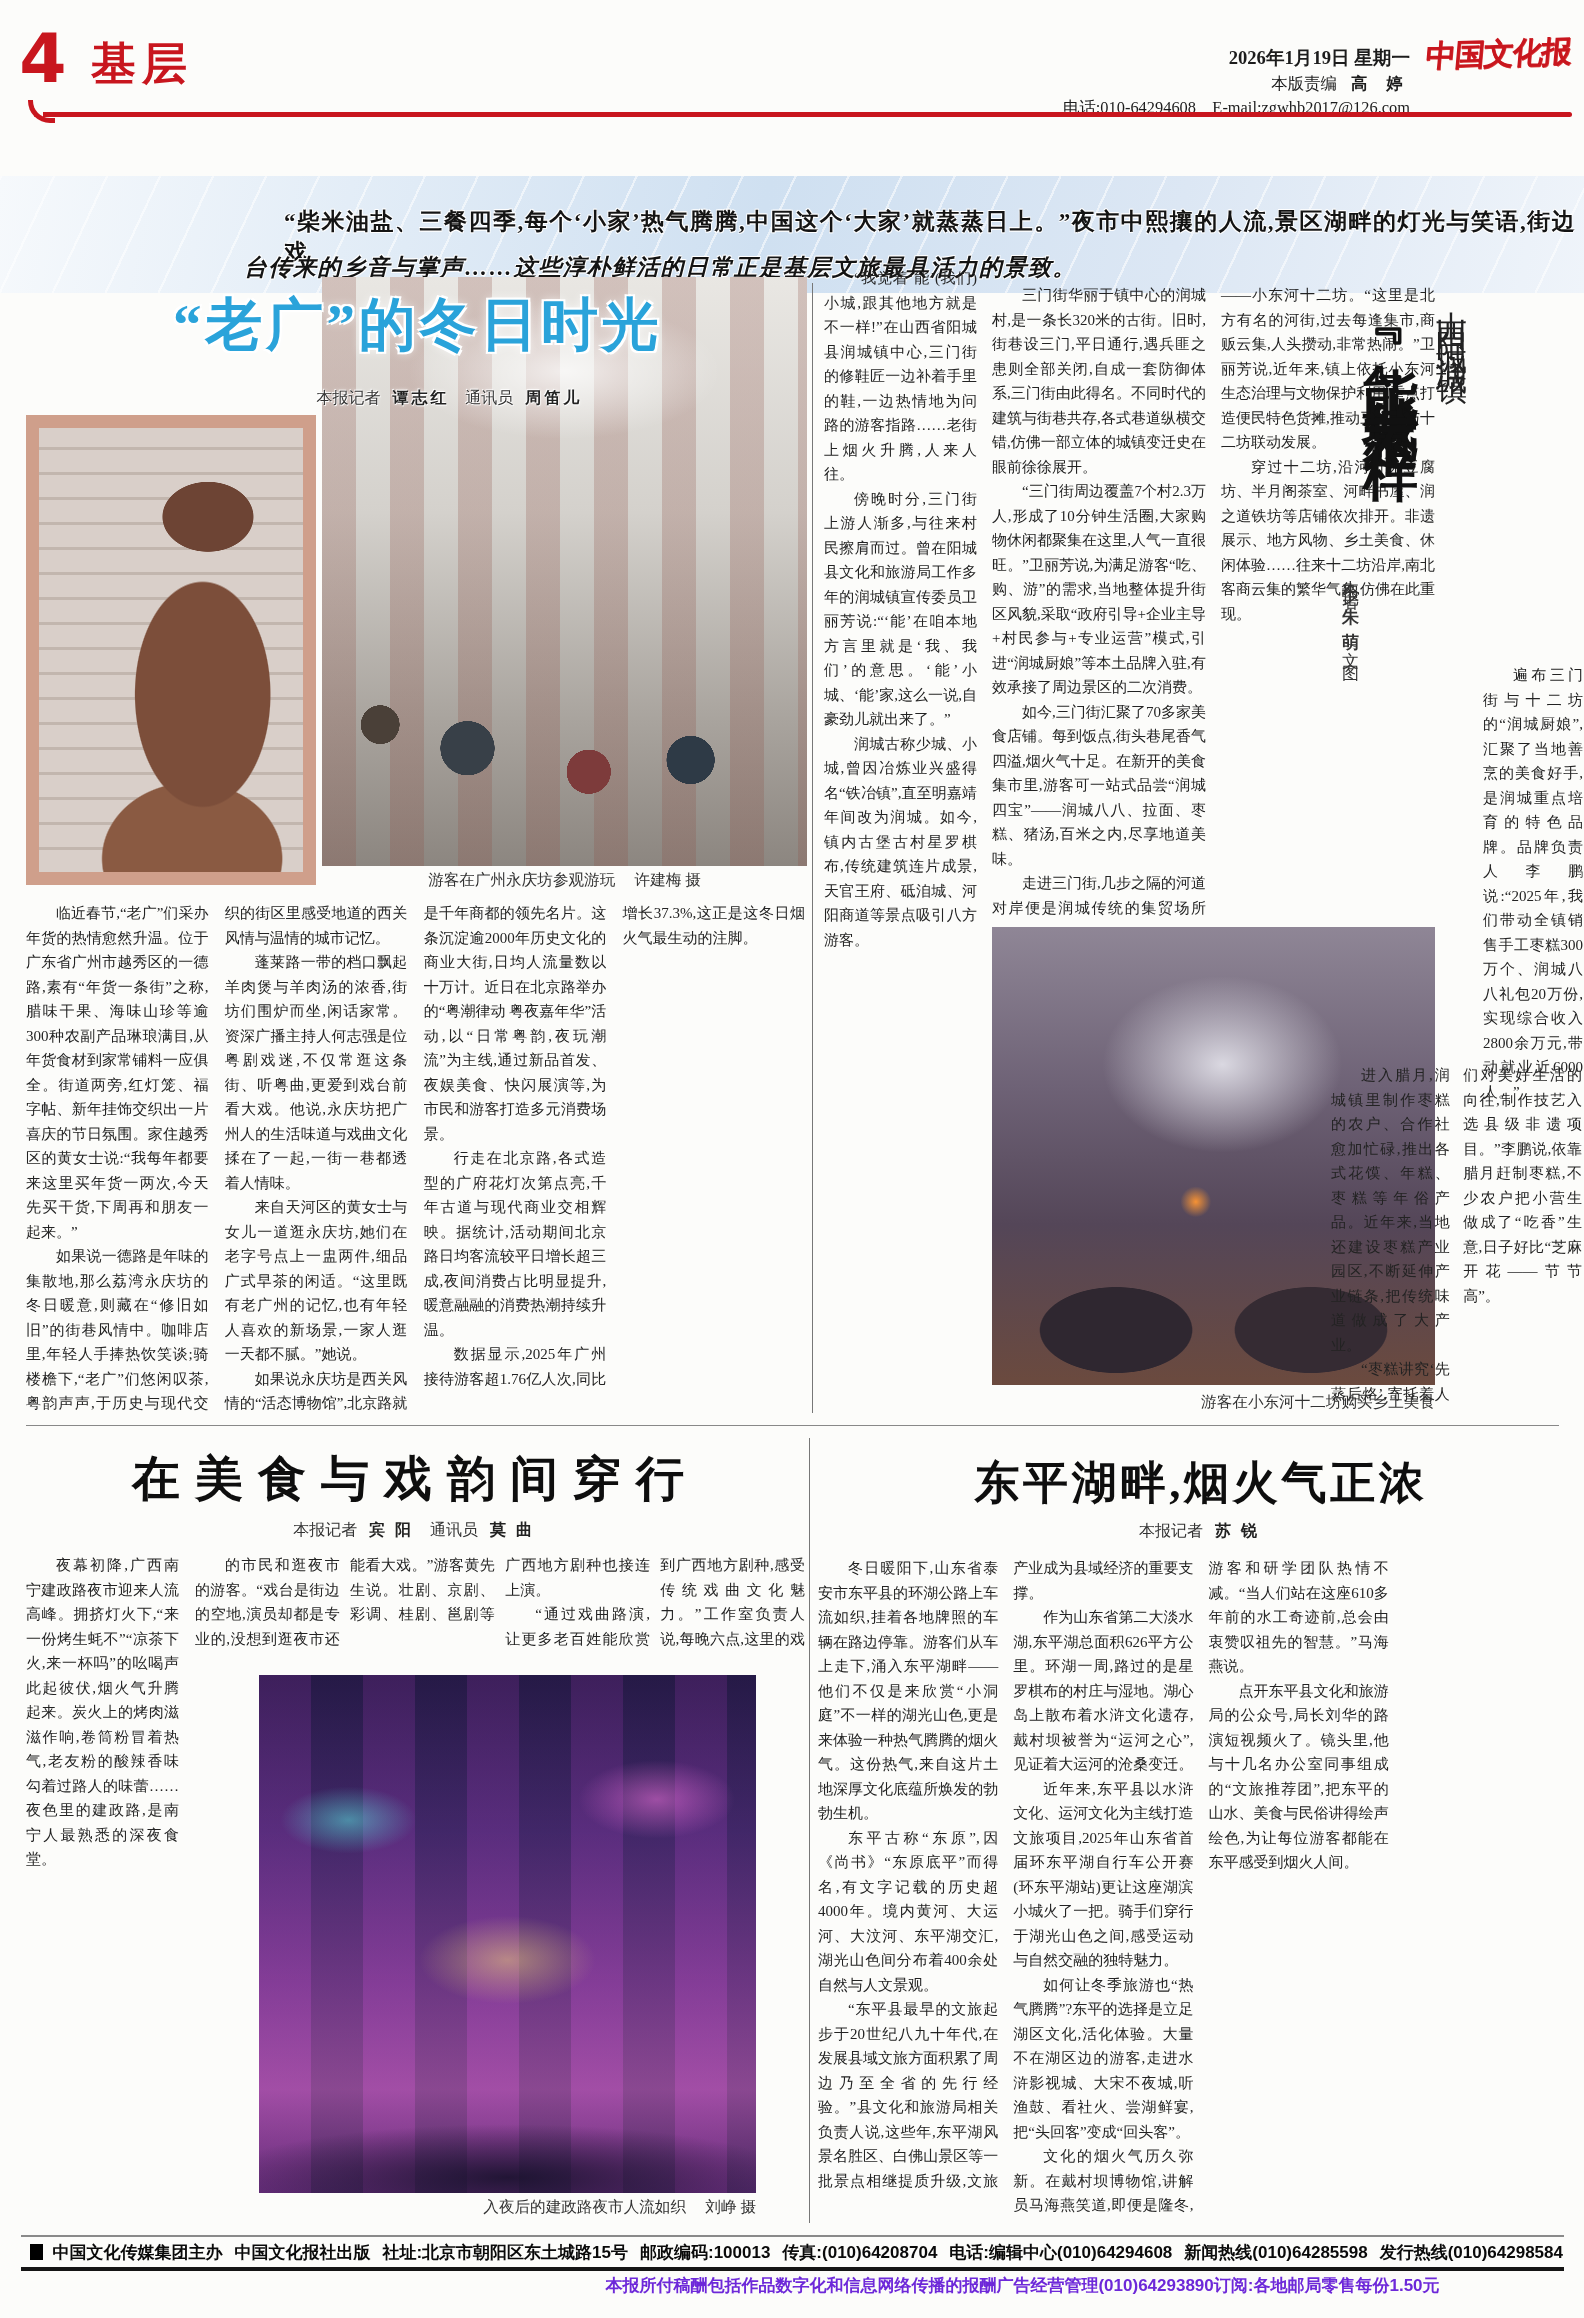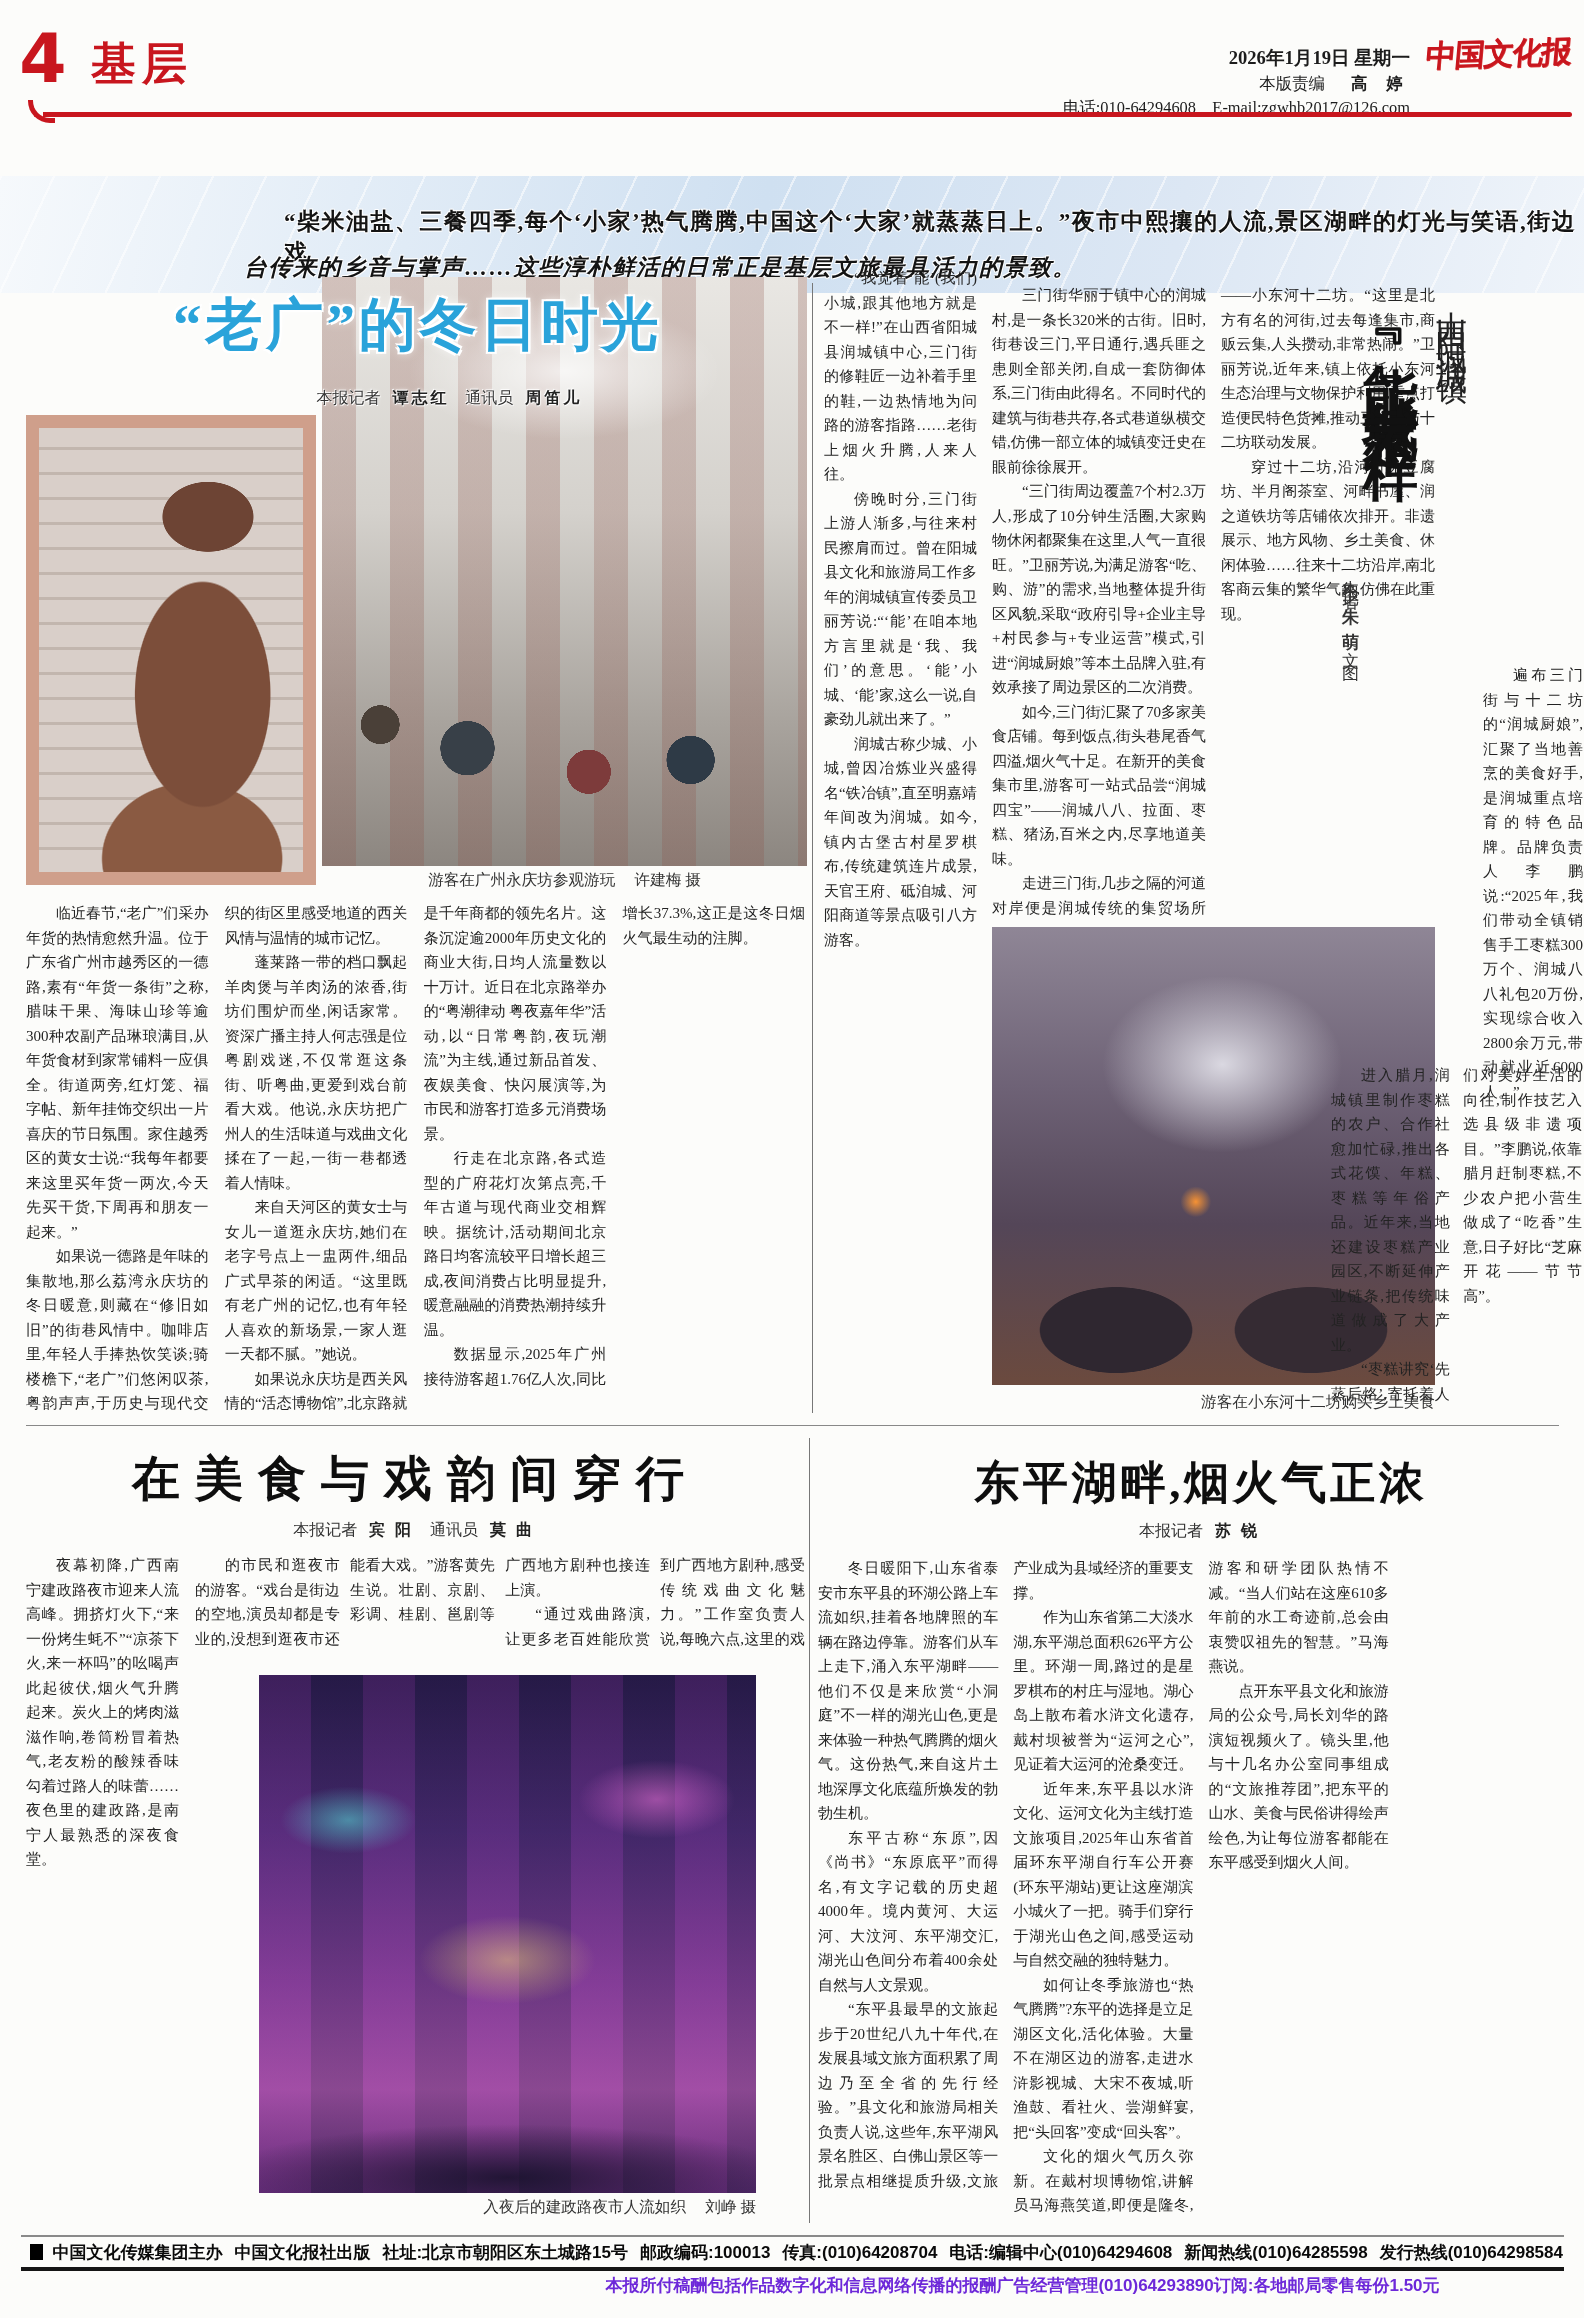--- a/index.html
+++ b/index.html
@@ -10,21 +10,21 @@
   
   .page-num{left:19.3px;top:25px;font-size:68px;font-weight:bold;color:#c8161e;
             font-family:"DejaVu Sans","Liberation Sans",sans-serif;line-height:1;}
   .section-name{left:91px;top:42px;font-size:45px;font-weight:bold;color:#c8161e;letter-spacing:6px;line-height:1;}
   .header-rule{left:43px;right:13.4px;top:112px;height:5.2px;background:#c8161e;border-radius:0 3px 3px 0;}
   .header-rule::before{content:'';position:absolute;left:-15px;top:-12px;width:22px;height:18px;
             border-left:5.2px solid #c8161e;border-bottom:5.2px solid #c8161e;border-radius:0 0 0 22px;}
   .header-info{right:175px;top:45px;text-align:right;line-height:1.35;}
   .header-date{font-size:18.6px;font-weight:bold;}
   .header-editor{font-size:16.4px;margin-top:3px;}
-  .header-editor b{margin-left:26px;letter-spacing:7.4px;}
+  .header-editor b{margin-left:14px;letter-spacing:7.4px;}
   .header-contact{font-size:16.4px;margin-top:1.5px;}
   .masthead{right:7.4px;top:39px;width:160px;text-align:center;font-size:30.5px;font-weight:bold;color:#c8161e;
             transform:rotate(-2deg) skewX(-7deg);letter-spacing:-1.5px;white-space:nowrap;line-height:1;
             text-shadow:0.7px 0.7px 0 #d83a3a;}
 
   
   .banner{left:0;top:128px;width:1585px;height:117px;
       background:
         repeating-linear-gradient(115deg, rgba(255,255,255,.55) 0 2.2px, rgba(255,255,255,0) 2.2px 48px),
         linear-gradient(100deg,#f6f9fc 0%,#e3edf7 22%,#cfe0f1 48%,#dce7f4 74%,#eff4fa 100%); margin-top: 48px;}

